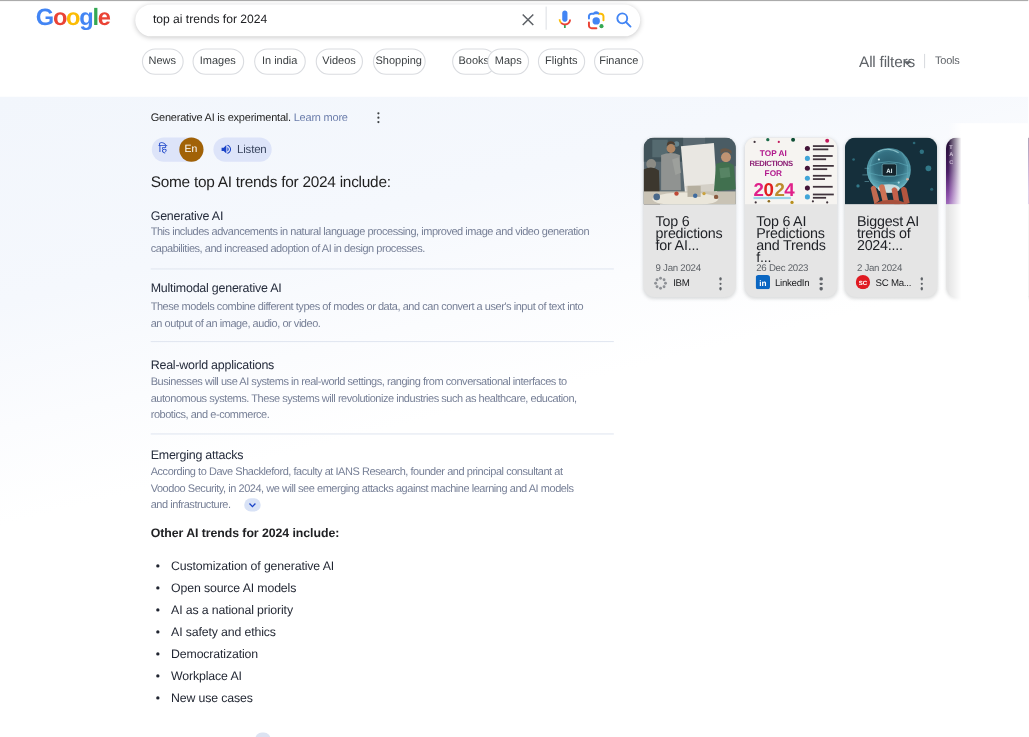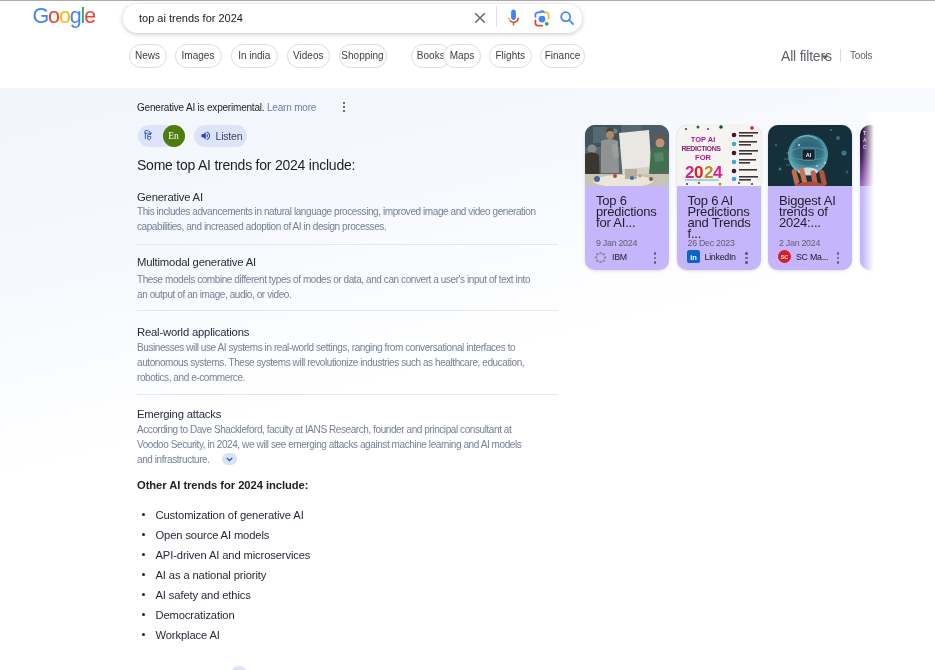--- a/index.html
+++ b/index.html
@@ -5,21 +5,21 @@
 * { margin:0; padding:0; box-sizing:border-box; }
 html,body { width:935px; height:670px; overflow:hidden; }
 body { position:relative; font-family:"Liberation Sans",sans-serif; background:#fff; }
 .abs { position:absolute; }
 
 .topline { left:0; top:0; width:935px; height:1px; background:#ababab; }
 
 .sgebg { left:0; top:88px; width:935px; height:440px;
   background:linear-gradient(166deg,#f2f6fc 0%,#f5f8fd 28%,#fbfcfe 45%,#ffffff 58%); }
 
-.logo { left:32.5px; top:1.5px; font-size:21.5px; letter-spacing:-1.15px; line-height:28px; font-weight:normal; }
+.logo { left:32.5px; top:1.5px; font-size:21.5px; letter-spacing:-1.15px; line-height:28px; font-weight:bold; }
 
 .sbox { left:123px; top:4px; width:459px; height:29px; border-radius:15px; background:#fff;
   box-shadow:0 1px 5px rgba(32,33,36,.25); }
 .stext { left:139px; top:4px; height:29px; line-height:29px; font-size:11px; color:#202124; }
 .sdivider { left:496px; top:6px; width:1px; height:21px; background:#dfe1e5; }
 
 .chip { top:44px; height:24px; border:1px solid #dadce0; border-radius:12px; background:#fff;
   font-size:10px; color:#3c4043; text-align:center; line-height:22px; }
 .gray { color:#5f6368; }
 
@@ -30,21 +30,21 @@
 .para { left:137px; font-size:10px; letter-spacing:-0.42px; line-height:15px; color:#767f96; }
 .hr { left:137px; width:421px; height:1px; background:#e2e7f1; }
 .bold-h { left:137px; top:478px; font-size:11.2px; font-weight:bold; letter-spacing:-0.05px; line-height:14px; color:#202124; }
 .bullets { left:137px; top:504.8px; font-size:11.2px; letter-spacing:-0.12px; color:#1f2430; }
 .bullets .li { height:20px; line-height:20px; position:relative; padding-left:18.5px; }
 .bullets .li:before { content:""; position:absolute; left:4.5px; top:8.5px; width:3px; height:3px;
   border-radius:50%; background:#1f2430; }
 
 .pill { top:124.5px; height:22px; border-radius:11px; background:#dde4f9; }
 
-.card { top:124.5px; width:84px; height:145.5px; border-radius:10px; background:#c4b5fd;
+.card { top:124.5px; width:84px; height:145.5px; border-radius:10px; background:#e5e5e5;
   box-shadow:0 1px 3px rgba(60,64,67,.18); }
 .cimg { position:absolute; left:0; top:0; width:84px; height:61px; border-radius:10px 10px 0 0; overflow:hidden; }
 .ctitle { position:absolute; left:11px; top:70.5px; font-size:13px; letter-spacing:-0.2px; line-height:11px; color:#1f2126; }
 .cdate { position:absolute; left:11px; top:113px; font-size:8.8px; letter-spacing:-0.25px; color:#5f6368; }
 .csrc { position:absolute; left:11px; top:127.5px; height:13px; font-size:8.8px; letter-spacing:-0.25px; color:#202124; }
 .dots3 { width:3px; }
 .dots3 i { display:block; width:2.5px; height:2.5px; border-radius:50%; background:#5f6368; margin:0 0 2.2px 0; }
 </style>
 </head>
 <body>
@@ -100,21 +100,21 @@
 
 <div class="abs expline">Generative AI is experimental. <a>Learn more</a></div>
 <div class="abs" style="left:343px;top:102px;">
   <div style="width:2px;height:2px;border-radius:50%;background:#3c4043;margin-bottom:2.2px"></div>
   <div style="width:2px;height:2px;border-radius:50%;background:#3c4043;margin-bottom:2.2px"></div>
   <div style="width:2px;height:2px;border-radius:50%;background:#3c4043;"></div>
 </div>
 
 <div class="abs pill" style="left:138px;width:47px;"></div>
 <div class="abs" style="left:144px;top:128px;font-size:10px;color:#1b44c8;line-height:15px;">हि</div>
-<div class="abs" style="left:162.5px;top:124.5px;width:22px;height:22px;border-radius:50%;background:#4d7c0f;color:#fff;font-size:9.5px;text-align:center;line-height:22px;font-family:Liberation Serif, serif;">En</div>
+<div class="abs" style="left:162.5px;top:124.5px;width:22px;height:22px;border-radius:50%;background:#a16207;color:#fff;font-size:9.5px;text-align:center;line-height:22px;">En</div>
 <div class="abs pill" style="left:193.5px;width:53px;"></div>
 <svg class="abs" style="left:200px;top:129.8px" width="11.5" height="11.5" viewBox="0 0 24 24">
     <path fill="#1b44c8" d="M3 9v6h4l5 5V4L7 9H3zm13.5 3c0-1.77-1.02-3.29-2.5-4.03v8.05c1.48-.73 2.5-2.25 2.5-4.02zM14 3.23v2.06c2.89.86 5 3.54 5 6.71s-2.11 5.85-5 6.71v2.06c4.01-.91 7-4.49 7-8.77s-2.99-7.86-7-8.77z"></path>
   </svg>
 <div class="abs" style="left:215.5px;top:128.5px;font-size:10.5px;letter-spacing:-0.2px;color:#3a4660;line-height:14px;">Listen</div>
 
 <div class="abs h1">Some top AI trends for 2024 include:</div>
 
 <div class="abs h2" style="top:189.8px;">Generative AI</div>
 <div class="abs para" style="top:204.3px;">This includes advancements in natural language processing, improved image and video generation<br>capabilities, and increased adoption of AI in design processes.</div>
@@ -132,25 +132,25 @@
 <div class="abs para" style="top:421.6px;">According to Dave Shackleford, faculty at IANS Research, founder and principal consultant at<br>Voodoo Security, in 2024, we will see emerging attacks against machine learning and AI models<br>and infrastructure.</div>
 <div class="abs" style="left:222px;top:453px;width:15px;height:12px;border-radius:7px;background:#d8e2f6;"></div>
 <svg class="abs" style="left:226px;top:456.5px" width="7" height="5" viewBox="0 0 7 5">
     <path d="M0.8 0.8 L3.5 3.6 L6.2 0.8" stroke="#1b44c8" stroke-width="1.2" fill="none"></path>
   </svg>
 
 <div class="abs bold-h">Other AI trends for 2024 include:</div>
 <div class="abs bullets">
   <div class="li">Customization of generative AI</div>
   <div class="li">Open source AI models</div>
-  <div class="li">API-driven AI and microservices</div>
   <div class="li">AI as a national priority</div>
   <div class="li">AI safety and ethics</div>
   <div class="li">Democratization</div>
   <div class="li">Workplace AI</div>
+  <div class="li">New use cases</div>
 </div>
 <div class="abs" style="left:232px;top:666px;width:14px;height:12px;border-radius:7px;background:#dce3f2;"></div>
 
 <div class="abs card" style="left:585px;">
   <div class="cimg"><svg width="84" height="61" viewBox="0 0 84 61">
     <rect width="84" height="61" fill="#596870"></rect>
     <rect x="0" y="0" width="36" height="22" fill="#41535a"></rect>
     <rect x="56" y="0" width="28" height="26" fill="#4a5c64"></rect>
     <rect x="8" y="2" width="14" height="16" fill="#5a7076" opacity=".8"></rect>
     <circle cx="30" cy="6" r="2.5" fill="#7fa3ad" opacity=".6"></circle>

